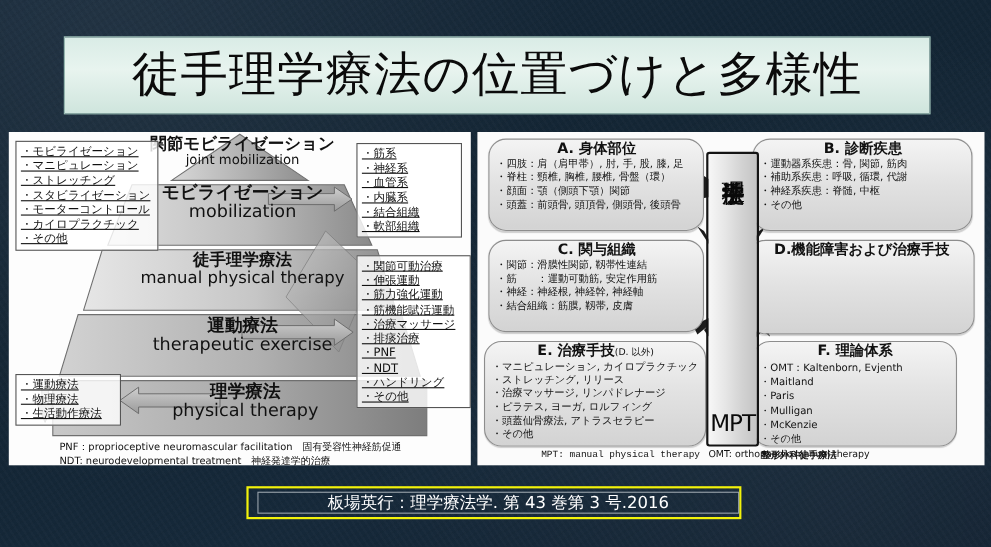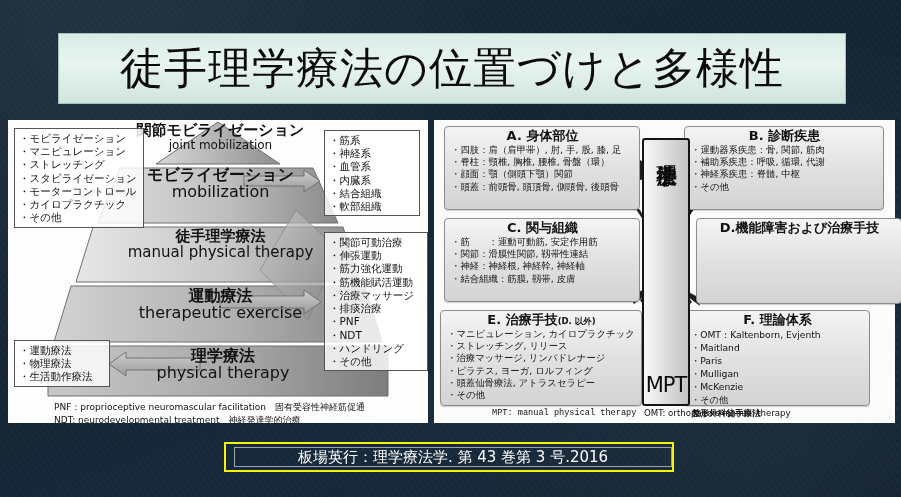--- a/index.html
+++ b/index.html
@@ -70,20 +70,21 @@
   .t4 .tier-en{font-size:16px;}
 
   .t5{left:110px;top:228px;width:210px;}
   .t5 .tier-jp{font-size:16px;}
   .t5 .tier-en{font-size:16px;}
 
   .side-box{
     position:absolute;border:1px solid #555;background:rgba(255,255,255,.82);
     color:#111;font-size:10.5px;line-height:1.26;padding:3px 16px 2px 4px;
     box-sizing:border-box;
+    text-decoration:underline;
   }
   .side-box div{white-space:nowrap;}
   #box-left-top{left:6px;top:8px;width:130px;}
   #box-right-top{left:316px;top:10px;width:96px;}
   #box-right-mid{left:316px;top:112px;width:104px;}
   #box-left-bot{left:6px;top:220px;width:96px;}
 
   .footnote{
     position:absolute;left:46px;top:281px;width:370px;
     font-size:9px;line-height:1.45;color:#111;
@@ -92,33 +93,33 @@
 
   
   .right-fig{
     position:absolute;left:434px;top:120px;width:461px;height:303px;
     background:#fbfbfb;z-index:2;
   }
   .right-fig svg.connlines{position:absolute;left:0;top:0;}
 
   .bubble{
     position:absolute;box-sizing:border-box;
-    border:1px solid #8d8d8d;border-radius:4px;
+    border:1px solid #8d8d8d;border-radius:16px;
     background:linear-gradient(180deg,#f4f4f4 0%,#e2e2e2 48%,#d3d3d3 100%);
     color:#111;padding:2px 5px 3px 6px;
     box-shadow:0 1px 1px rgba(0,0,0,.18);
   }
   .bub-title{font-size:13px;font-weight:bold;text-align:center;line-height:1.15;margin-bottom:0px;}
-  .bub-title .sub{font-size:8.5px;font-weight:bold;}
+  .bub-title .sub{font-size:8.5px;font-weight:normal;}
   .bub-list div{font-size:9.4px;line-height:1.3;white-space:nowrap;}
 
   #bub-a{left:10px;top:6px;width:196px;height:84px;}
   #bub-b{left:250px;top:6px;width:200px;height:84px;}
   #bub-c{left:10px;top:98px;width:196px;height:84px;}
-  #bub-d{left:246px;top:98px;width:206px;height:86px;margin-left:16px;}
+  #bub-d{left:246px;top:98px;width:206px;height:86px;}
   #bub-e{left:6px;top:190px;width:202px;height:96px;}
   #bub-f{left:250px;top:190px;width:186px;height:96px;}
 
   #bub-f .bub-list div{font-size:9.2px;line-height:1.42;}
 
   .center-box{
     position:absolute;left:208px;top:18px;width:44px;height:264px;
     border:2px solid #141414;border-radius:3px;
     background:linear-gradient(90deg,#f7f7f7 0%,#e6e6e6 35%,#d2d2d2 70%,#c4c4c4 100%);
     display:flex;flex-direction:column;align-items:center;justify-content:center;
@@ -322,22 +323,22 @@
         <div>・運動器系疾患：骨, 関節, 筋肉</div>
         <div>・補助系疾患：呼吸, 循環, 代謝</div>
         <div>・神経系疾患：脊髄, 中枢</div>
         <div>・その他</div>
       </div>
     </div>
 
     <div class="bubble" id="bub-c">
       <div class="bub-title">C. 関与組織</div>
       <div class="bub-list">
+        <div>・関節：滑膜性関節, 靱帯性連結</div>
         <div>・筋　　：運動可動筋, 安定作用筋</div>
-        <div>・関節：滑膜性関節, 靱帯性連結</div>
         <div>・神経：神経根, 神経幹, 神経軸</div>
         <div>・結合組織：筋膜, 靱帯, 皮膚</div>
       </div>
     </div>
 
     <div class="bubble" id="bub-d">
       <div class="bub-title">D.機能障害および治療手技</div>
     </div>
 
     <div class="bubble" id="bub-e">

